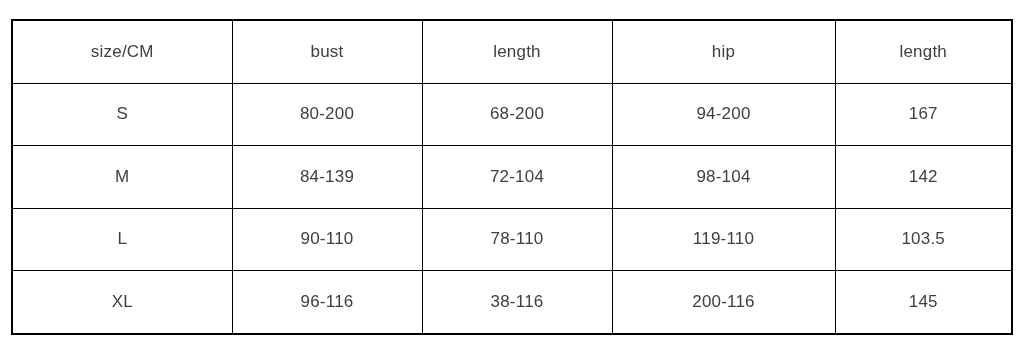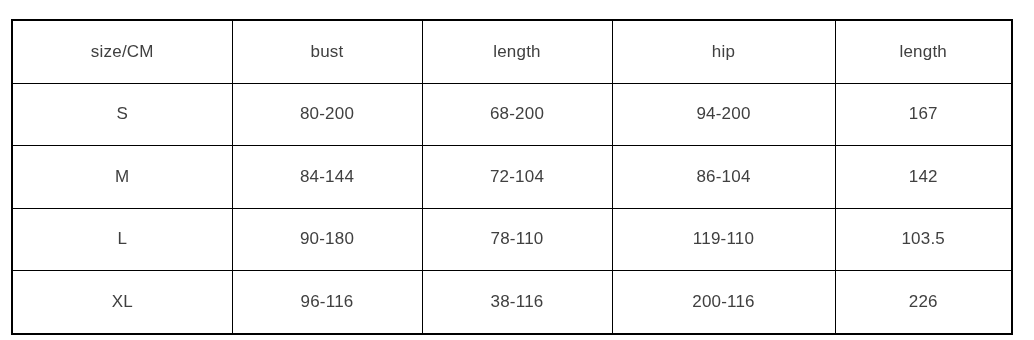--- a/index.html
+++ b/index.html
@@ -78,34 +78,34 @@
       </tr>
       <tr>
         <td>S</td>
         <td>80-200</td>
         <td>68-200</td>
         <td>94-200</td>
         <td>167</td>
       </tr>
       <tr>
         <td>M</td>
-        <td>84-144</td>
+        <td>84-139</td>
         <td>72-104</td>
-        <td>86-104</td>
+        <td>98-104</td>
         <td>142</td>
       </tr>
       <tr>
         <td>L</td>
-        <td>90-180</td>
+        <td>90-110</td>
         <td>78-110</td>
         <td>119-110</td>
         <td>103.5</td>
       </tr>
       <tr>
         <td>XL</td>
         <td>96-116</td>
         <td>38-116</td>
         <td>200-116</td>
-        <td>226</td>
+        <td>145</td>
       </tr>
     </tbody>
   </table>
 </div>
 
 </body></html>

